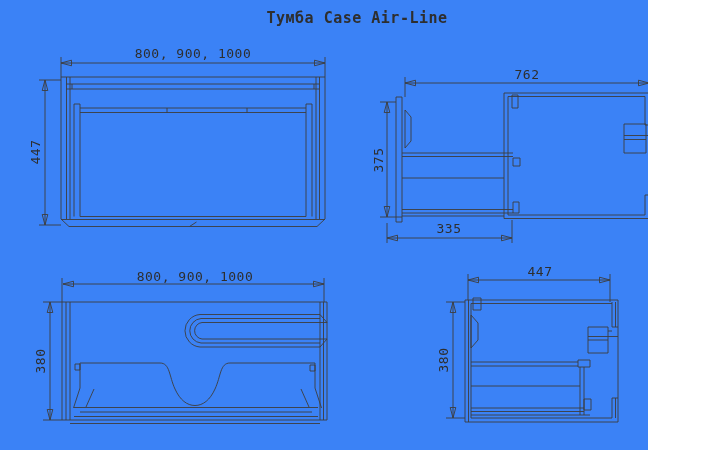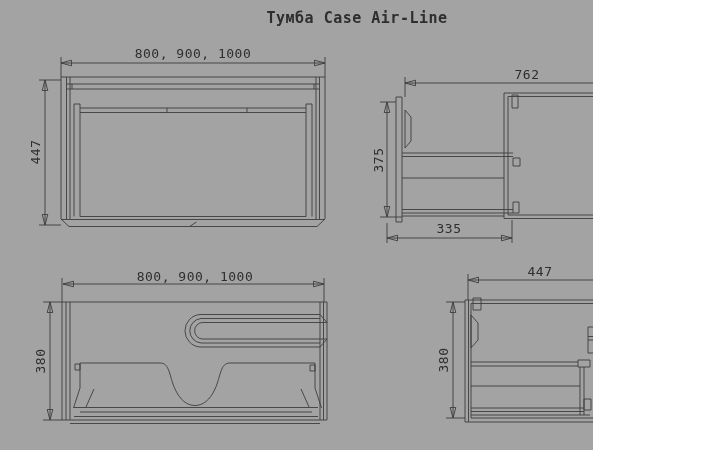--- a/index.html
+++ b/index.html
@@ -1,16 +1,16 @@
 <!DOCTYPE html>
 <html><head>
 <meta charset="utf-8">
 <style>
   html,body{margin:0;padding:0;background:#ffffff;}
-  #page{position:relative;width:593px;height:450px;background:#a3a3a3;overflow:hidden;
+  #page{position:relative;width:648px;height:450px;background:#3b82f6;overflow:hidden;
         font-family:"DejaVu Sans Mono", monospace;}
   svg{position:absolute;left:0;top:0;}
   path,line{stroke:#3d3d3d;stroke-width:0.9;fill:none;}
   .dim{marker-start:url(#arr);marker-end:url(#arr);}
   text{font-family:"DejaVu Sans Mono", monospace;font-size:13px;letter-spacing:0.5px;
        fill:#2e2e2e;}
   .title{font-size:15px;font-weight:bold;}
 </style>
 </head>
 <body>

